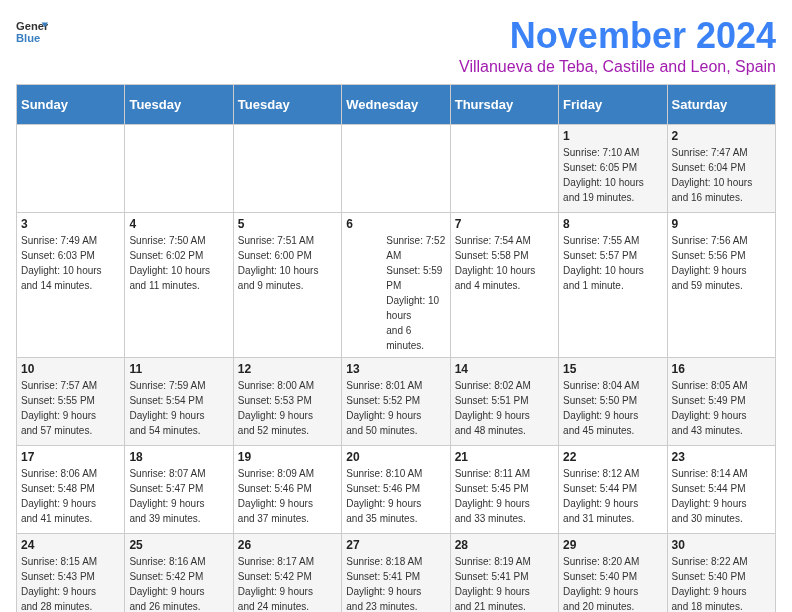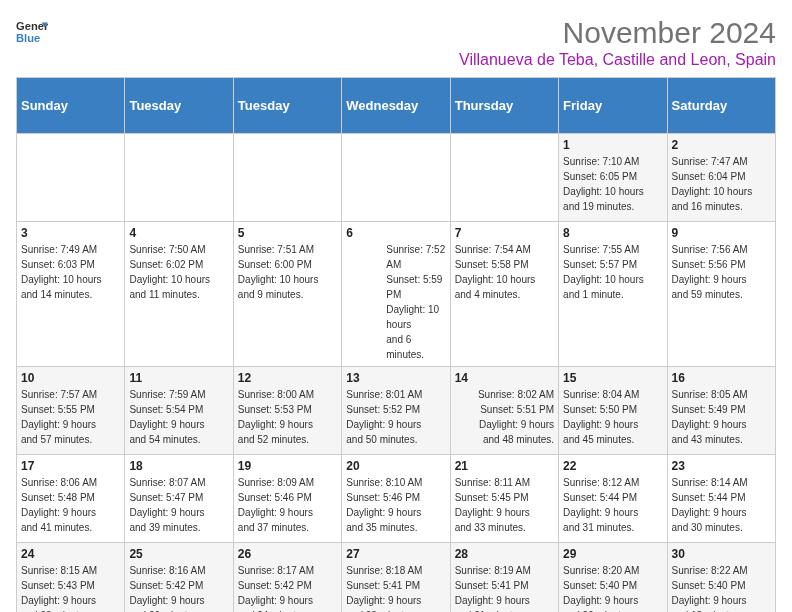--- a/index.html
+++ b/index.html
@@ -22,42 +22,42 @@
       gap: 4px;
     }
     .logo-icon {
       width: 32px;
       height: 32px;
     }
     .title-block {
       text-align: right;
     }
     .month-title {
-      font-size: 30px;
-      font-weight: normal;
-      color: #737373;
+      font-size: 36px;
+      font-weight: bold;
+      color: #3b82f6;
       line-height: 1.1;
     }
     .location-title {
       font-size: 16px;
       color: #a21caf;
       margin-top: 2px;
     }
     .calendar-table {
       width: 100%;
       border-collapse: collapse;
       table-layout: fixed;
       margin-top: 8px;
     }
     .calendar-table thead tr th {
       background: #3a7fc1;
       color: #fff;
       font-size: 13px;
       font-weight: bold;
-      padding: 20px 4px;
+      padding: 12px 4px;
       text-align: left;
       border: 1px solid #ccc;
     }
     .calendar-table tbody tr td {
       border: 1px solid #ccc;
       vertical-align: top;
       padding: 4px;
       height: 88px;
       font-size: 10.5px;
       color: #333;
@@ -211,21 +211,21 @@
         </td>
         <td>
           <span class="day-number">13</span>
           <div class="day-info" style="white-space: pre-line;">Sunrise: 8:01 AM
 Sunset: 5:52 PM
 Daylight: 9 hours
 and 50 minutes.</div>
         </td>
         <td>
           <span class="day-number">14</span>
-          <div class="day-info" style="white-space: pre-line; text-align: right;">Sunrise: 8:02 AM
+          <div class="day-info" style="white-space: pre-line;">Sunrise: 8:02 AM
 Sunset: 5:51 PM
 Daylight: 9 hours
 and 48 minutes.</div>
         </td>
         <td>
           <span class="day-number">15</span>
           <div class="day-info" style="white-space: pre-line;">Sunrise: 8:04 AM
 Sunset: 5:50 PM
 Daylight: 9 hours
 and 45 minutes.</div>

